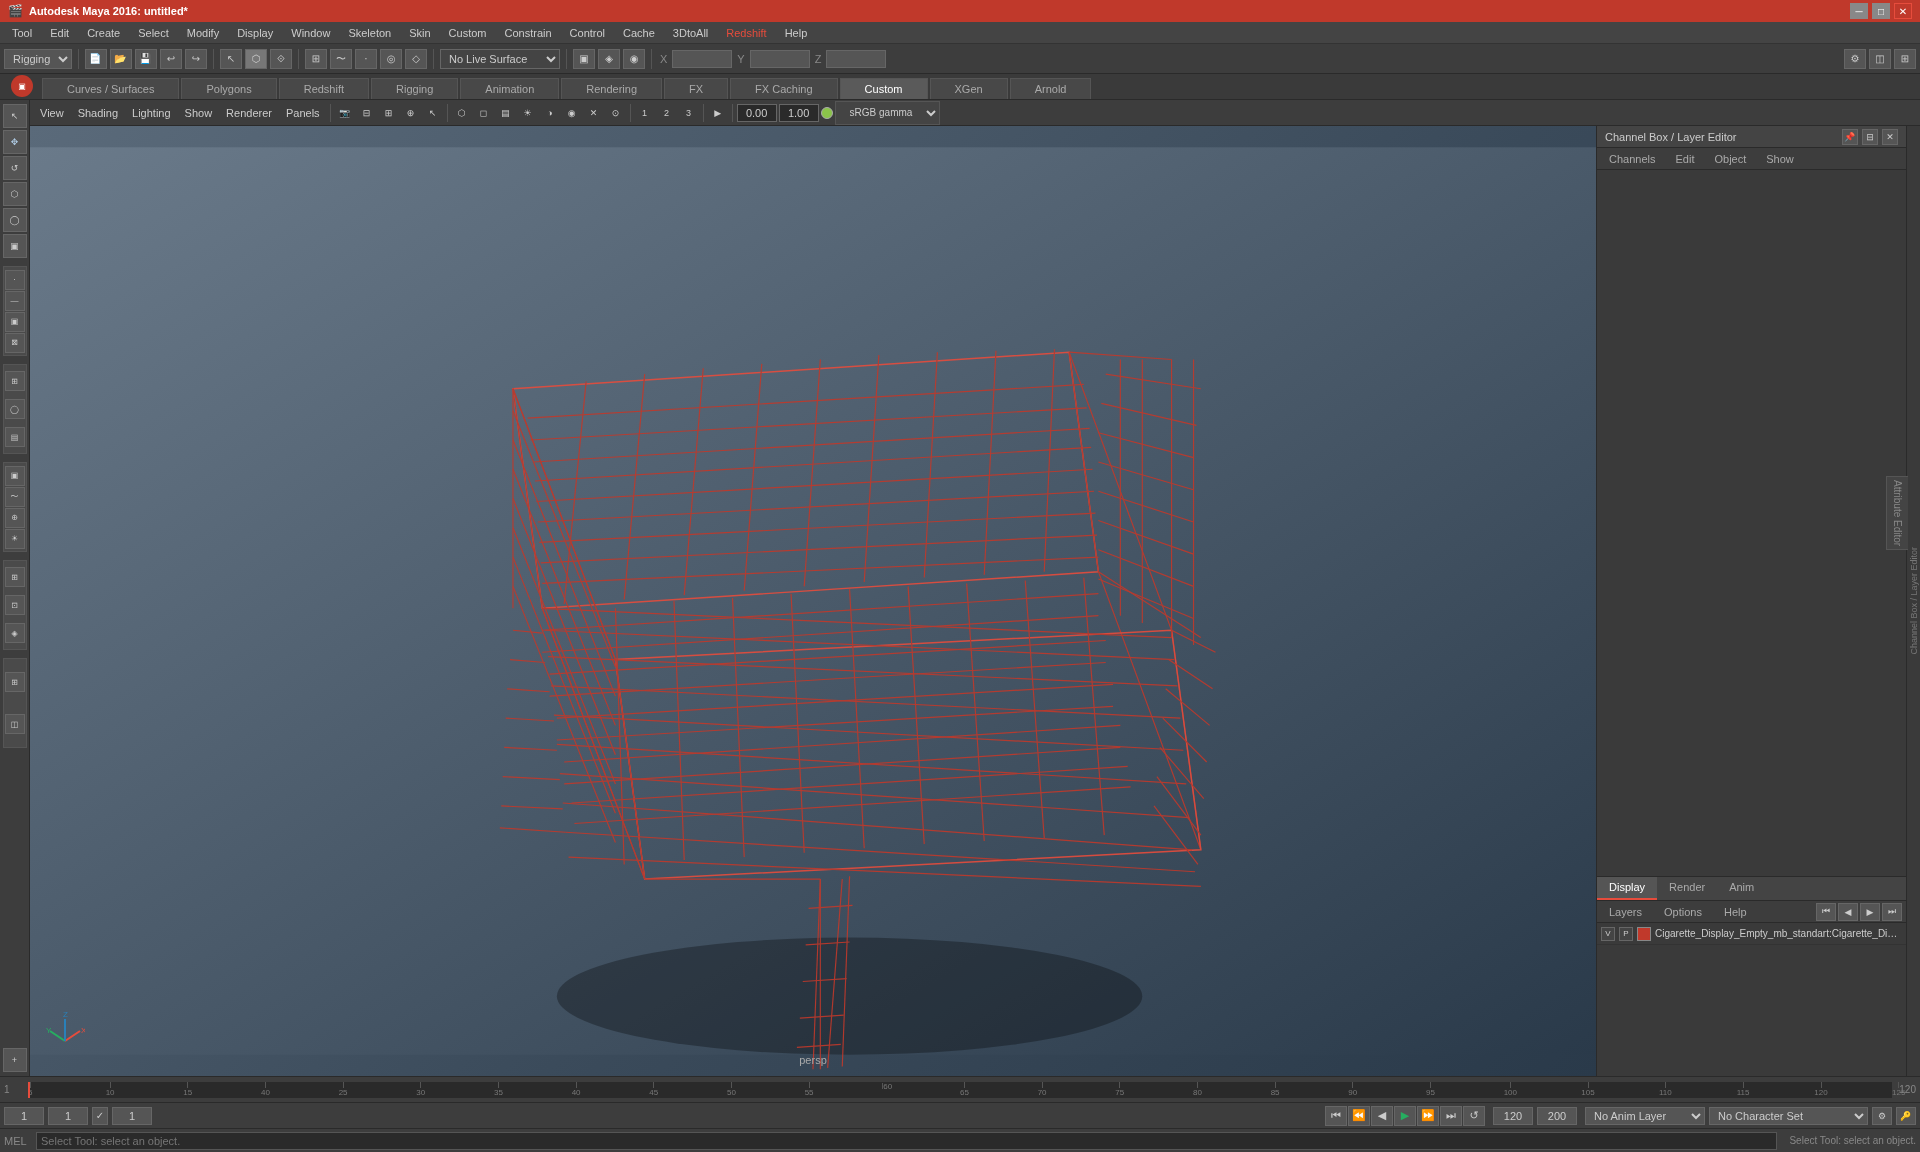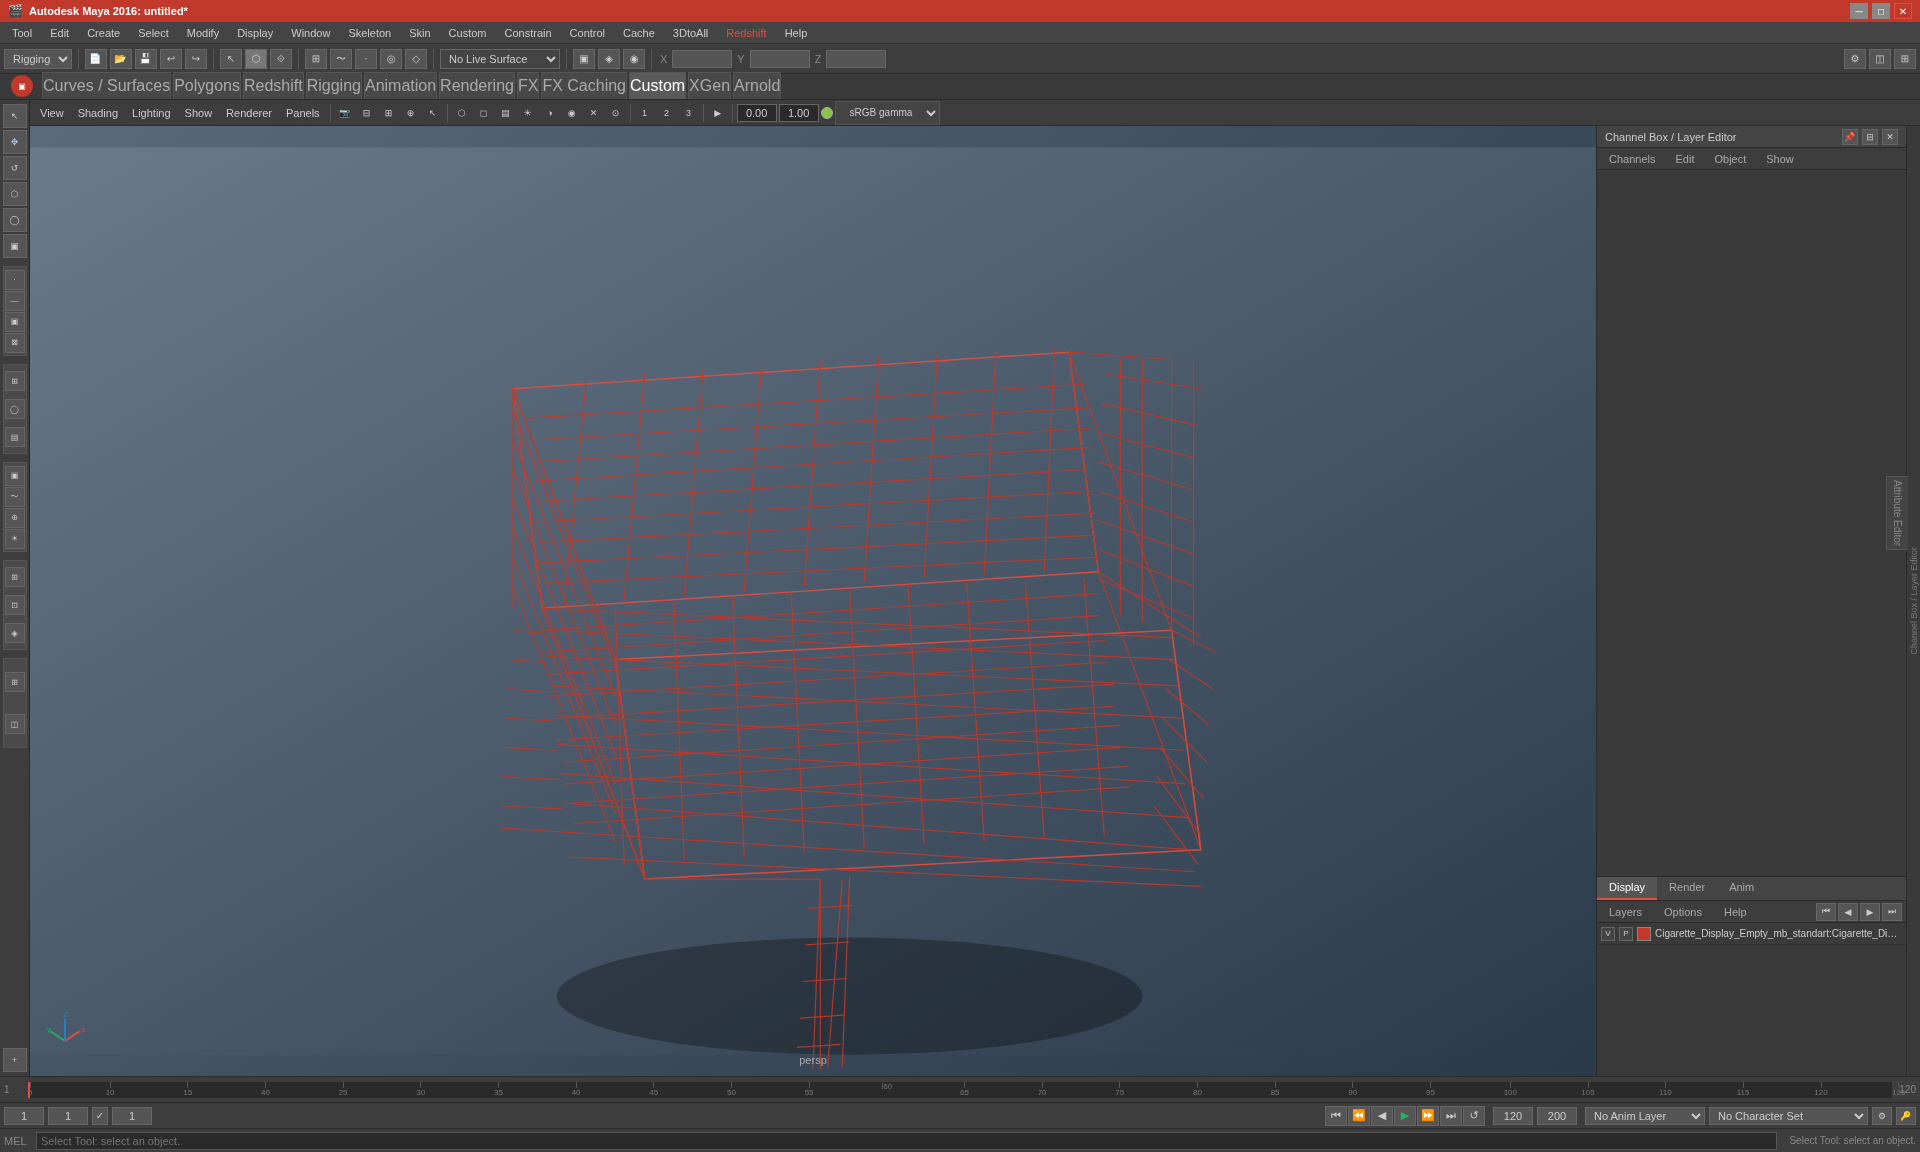--- a/index.html
+++ b/index.html
@@ -20,21 +20,21 @@
     
     #toolbar1 { width: 100%; height: 30px; background: #3d3d3d; display: flex; align-items: center; padding: 0 4px; gap: 3px; border-bottom: 1px solid #2a2a2a; }
     .toolbar-select { background: #555; color: #ccc; border: 1px solid #666; height: 20px; padding: 0 4px; font-size: 11px; }
     .toolbar-separator { width: 1px; height: 20px; background: #555; margin: 0 3px; }
     .toolbar-btn { width: 22px; height: 20px; background: #555; border: 1px solid #666; color: #ccc; cursor: pointer; display: flex; align-items: center; justify-content: center; font-size: 10px; }
     .toolbar-btn.active { background: #777; }
     .toolbar-dropdown { background: #444; border: 1px solid #666; color: #ccc; height: 20px; padding: 0 4px; font-size: 11px; min-width: 120px; }
 
     
     #tabs-row { width: 100%; height: 26px; background: #3a3a3a; display: flex; align-items: flex-end; padding: 0 8px; gap: 2px; border-bottom: 1px solid #2a2a2a; }
-    .tab { padding: 4px 0; color: #aaa; font-size: 16px; cursor: pointer; background: #484848; border: 1px solid #555; border-bottom: none; margin-bottom: 0; }
+    .tab { padding: 4px 24px; color: #aaa; font-size: 11px; cursor: pointer; background: #484848; border: 1px solid #555; border-bottom: none; margin-bottom: 0; }
     .tab.active { background: #5a5a5a; color: white; margin-top: 16px; }
 
     
     #main-area { display: flex; width: 100%; height: calc(1152px - 22px - 22px - 30px - 26px - 26px - 26px); }
 
     
     #left-sidebar { width: 30px; background: #3d3d3d; display: flex; flex-direction: column; align-items: center; padding: 4px 2px; gap: 2px; border-right: 1px solid #2a2a2a; }
     .sidebar-btn { width: 24px; height: 24px; background: #555; border: 1px solid #666; color: #ccc; cursor: pointer; display: flex; align-items: center; justify-content: center; font-size: 9px; }
     .sidebar-group { width: 24px; height: 90px; background: #4a4a4a; border: 1px solid #555; display: flex; flex-direction: column; align-items: center; justify-content: space-around; padding: 2px; }
     .sidebar-small-btn { width: 20px; height: 20px; background: #555; border: 1px solid #666; cursor: pointer; display: flex; align-items: center; justify-content: center; font-size: 8px; color: #ccc; }

